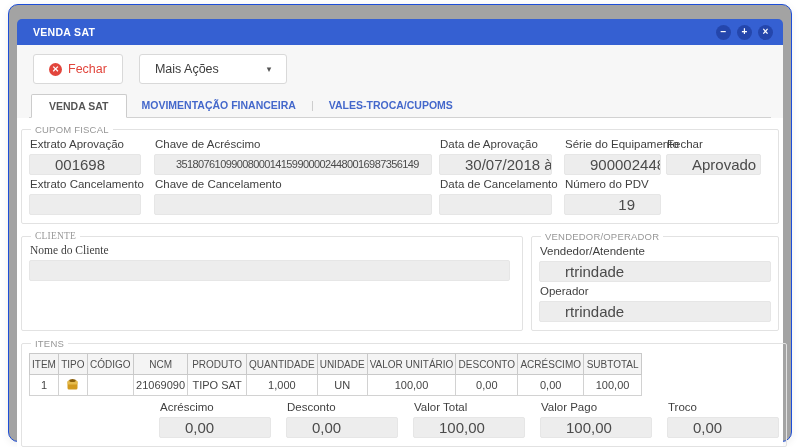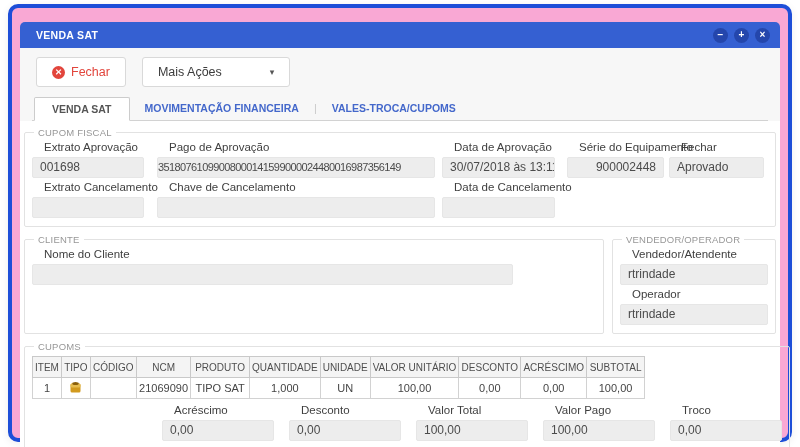--- a/index.html
+++ b/index.html
@@ -1,20 +1,20 @@
 <!DOCTYPE html>
 <html><head>
 <meta charset="utf-8">
 <style>
   html,body{margin:0;padding:0;width:800px;height:447px;overflow:hidden;background:#ffffff;
             font-family:"Liberation Sans","DejaVu Sans",sans-serif;}
   *{box-sizing:border-box;}
 
-  .card{position:absolute;left:8px;top:4px;width:784px;height:438px;background:#f9a8d4;
-        border:4px solid #1d4ed8;border-radius:10px;box-shadow:0 2px 8px rgba(0,0,0,.07);
+  .card{position:absolute;left:8px;top:4px;width:784px;height:438px;background:#a3a3a3;
+        border:1px solid #1d4ed8;border-radius:10px;box-shadow:0 2px 8px rgba(0,0,0,.07);
         padding:14px 8px 0 8px;}
 
   
   .titlebar{height:26px;background:#3560d2;border-radius:5px 5px 0 0;display:flex;
             align-items:center;padding:0 10px 0 16px;}
   .titlebar-title{flex:1;color:#fff;font-size:10.5px;font-weight:bold;letter-spacing:.3px;}
   .win-btn{width:15px;height:15px;border-radius:50%;background:rgba(10,30,110,.38);color:#fff;
            font-size:10px;line-height:14px;text-align:center;margin-left:6px;cursor:pointer;
            font-weight:bold;}
 
@@ -34,36 +34,36 @@
               margin-bottom:-1px;border-radius:2px 2px 0 0;height:24px;line-height:23px;
               padding:0 17px;font-size:10.5px;color:#555;font-weight:bold;cursor:pointer;}
   .tab-link{font-size:10.5px;color:#4468cb;font-weight:bold;padding:0 15px;line-height:24px;
             cursor:pointer;white-space:nowrap;}
   .tab-sep{color:#c9c9c9;line-height:24px;font-size:11px;}
 
   
   .modal-body{background:#fff;padding:6px 4px 0 4px;}
   fieldset{border:1px solid #e2e2e2;border-radius:2px;margin:0 0 7px 0;padding:0 7px 8px 7px;}
   legend{font-size:9.5px;color:#979797;padding:0 4px;margin-left:2px;letter-spacing:.2px;}
-  .fld label{display:block;font-size:11.5px;color:#3f3f3f;margin:3px 0 4px 12px;white-space:nowrap;}
+  .fld label{display:block;font-size:11.5px;color:#3f3f3f;margin:3px 0 4px 1px;white-space:nowrap;}
   .box{background:#ededed;border:1px solid #e6e6e6;border-radius:2px;height:21px;
-       line-height:19px;font-size:12px;color:#4b4b4b;padding:0 7px;overflow:hidden;
+       line-height:19px;font-size:15px;color:#4b4b4b;padding:0 25px;overflow:hidden;
        white-space:nowrap;}
   .frow{display:flex;}
 
   .w-extrato{width:112px;}
   .w-chave{width:278px;margin-left:13px;}
-  .w-chave .box{font-size:11px;letter-spacing:-0.6px;padding:0 0;}
+  .w-chave .box{font-size:11px;letter-spacing:-0.6px;padding:0 21px;}
   .w-data{width:113px;margin-left:7px;}
   .w-serie{width:101px;margin-left:12px;}
   .w-serie .box{width:97px;text-align:right;}
   .w-status{width:95px;margin-left:1px;}
 
   .cols{display:flex;gap:8px;}
-  .fs-cliente{width:580px;}
+  .fs-cliente{width:502px;font-family:Liberation Serif, serif;}
   .fs-vendedor{flex:1;}
   .w-nome{width:481px;}
   .w-cpf{width:115px;}
   .w-full{width:100%;}
 
   
   table.itens{border-collapse:collapse;width:613px;margin:4px 0 2px 0;}
   table.itens th{background:#f4f4f4;border:1px solid #c9c9c9;font-size:10px;color:#4e4e4e;
                  font-weight:normal;height:21px;padding:0 2px;white-space:nowrap;}
   table.itens td{border:1px solid #d2d2d2;font-size:11px;color:#454545;height:21px;
@@ -109,21 +109,21 @@
   <div class="modal-body">
 
     <fieldset>
       <legend>CUPOM FISCAL</legend>
       <div class="frow">
         <div class="fld w-extrato">
           <label>Extrato Aprovação</label>
           <div class="box">001698</div>
         </div>
         <div class="fld w-chave">
-          <label>Pago de Aprovação</label>
+          <label>Chave de Acréscimo</label>
           <div class="box">35180761099008000141599000024480016987356149</div>
         </div>
         <div class="fld w-data">
           <label>Data de Aprovação</label>
           <div class="box">30/07/2018  às  13:11</div>
         </div>
         <div class="fld w-serie">
           <label>Série do Equipamento</label>
           <div class="box">900002448</div>
         </div>
@@ -137,20 +137,24 @@
           <label>Extrato Cancelamento</label>
           <div class="box"></div>
         </div>
         <div class="fld w-chave">
           <label>Chave de Cancelamento</label>
           <div class="box"></div>
         </div>
         <div class="fld w-data">
           <label>Data de Cancelamento</label>
           <div class="box"></div>
+        </div>
+        <div class="fld w-serie">
+          <label>Número do PDV</label>
+          <div class="box">19</div>
         </div>
       </div>
     </fieldset>
 
     <div class="cols">
       <fieldset class="fs-cliente">
         <legend>CLIENTE</legend>
         <div class="fld w-nome">
           <label>Nome do Cliente</label>
           <div class="box"></div>
@@ -163,21 +167,21 @@
           <div class="box">rtrindade</div>
         </div>
         <div class="fld w-full">
           <label>Operador</label>
           <div class="box">rtrindade</div>
         </div>
       </fieldset>
     </div>
 
     <fieldset>
-      <legend>CUPOMS</legend>
+      <legend>ITENS</legend>
       <table class="itens">
         <thead>
           <tr>
             <th class="c-item">ITEM</th>
             <th class="c-tipo">TIPO</th>
             <th class="c-cod">CÓDIGO</th>
             <th class="c-ncm">NCM</th>
             <th class="c-prod">PRODUTO</th>
             <th class="c-qtd">QUANTIDADE</th>
             <th class="c-un">UNIDADE</th>

